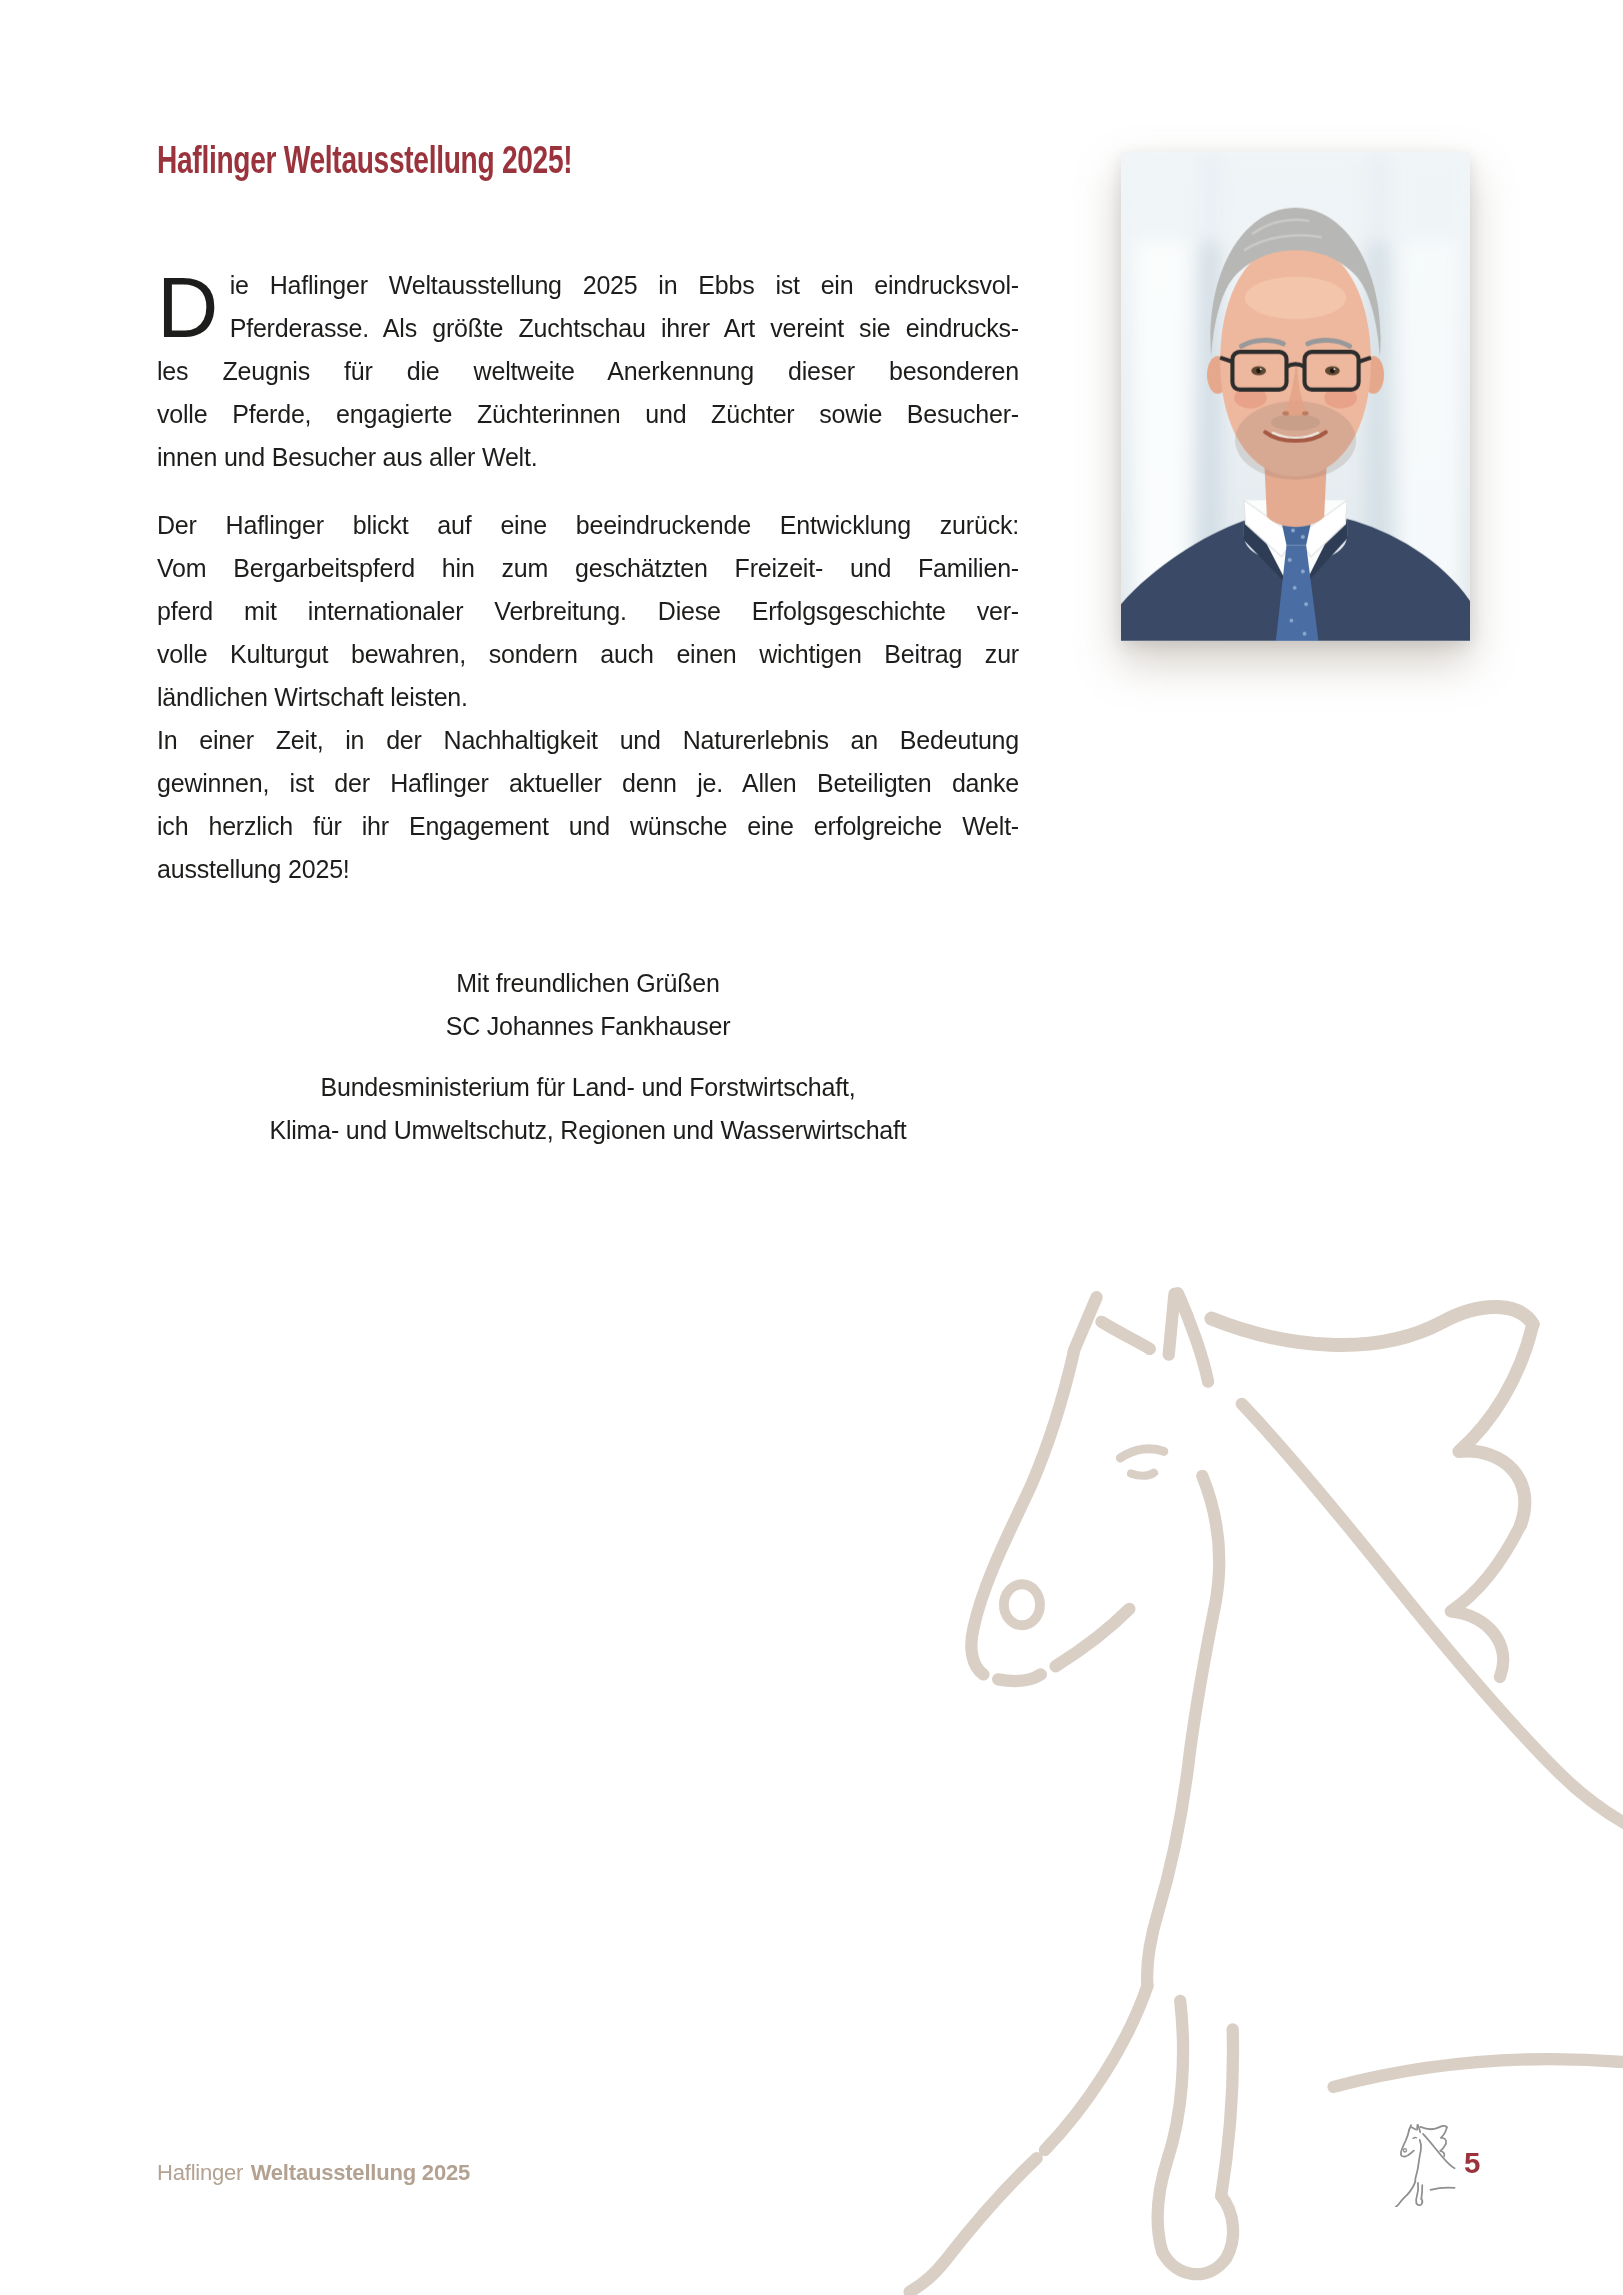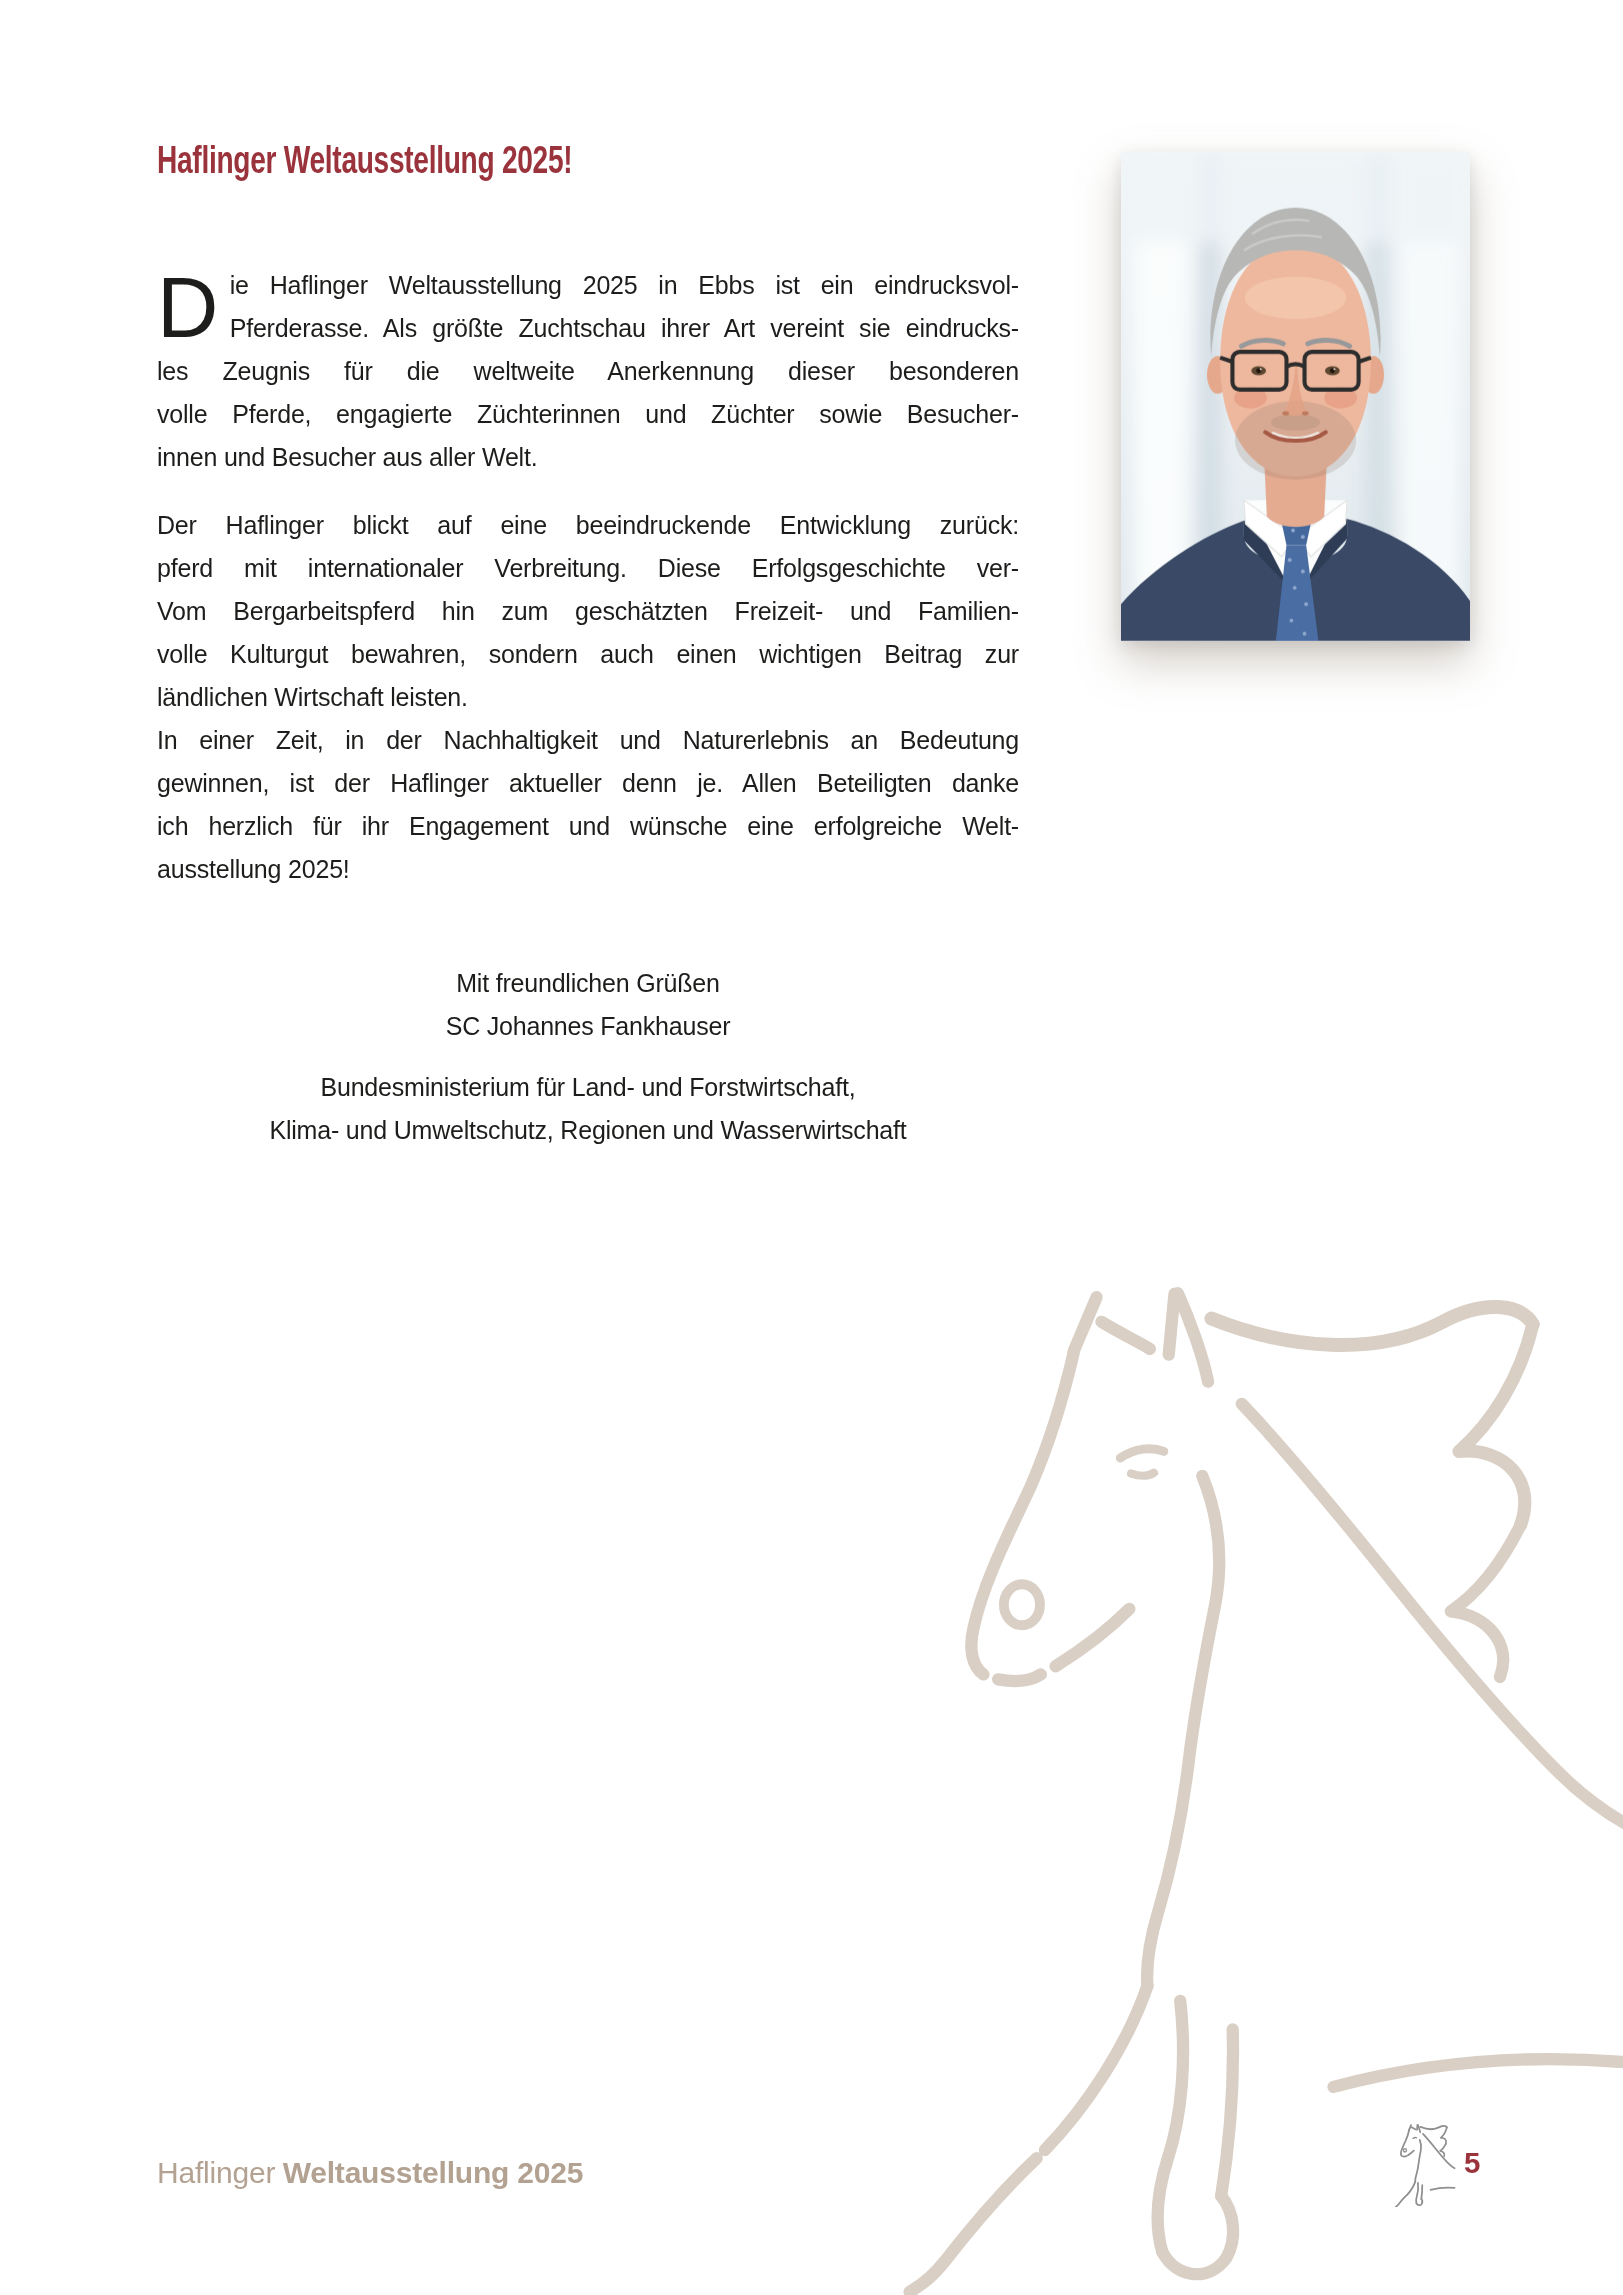--- a/index.html
+++ b/index.html
@@ -59,21 +59,21 @@
   .watermark{
     position:absolute;left:885px;top:1271px;width:738px;height:1025px;
   }
   .watermark path,.watermark ellipse{
     fill:none;stroke:var(--watermark-tan);
     stroke-linecap:round;stroke-linejoin:round;
   }
   
   .footer-brand{
     position:absolute;left:157px;top:2159px;
-    font-size:30px;line-height:28px;color:var(--footer-tan);
+    font-size:22px;line-height:28px;color:var(--footer-tan);
     letter-spacing:-0.2px;white-space:nowrap;
   }
   .brand-light{font-weight:400;margin-right:7.4px;}
   .brand-bold{font-weight:700;}
   .footer-horse{
     position:absolute;left:1392px;top:2123px;width:64px;height:84px;
   }
   .footer-horse path,.footer-horse ellipse{
     fill:none;stroke:#8f8f8f;stroke-linecap:round;stroke-linejoin:round;
   }
@@ -197,22 +197,22 @@
       <div>
           <div class="tline">ie Haflinger Weltausstellung 2025 in Ebbs ist ein eindrucksvol-</div>
           <div class="tline">Pferderasse. Als größte Zuchtschau ihrer Art vereint sie eindrucks-</div>
           <div class="tline">les Zeugnis für die weltweite Anerkennung dieser besonderen</div>
           <div class="tline">volle Pferde, engagierte Züchterinnen und Züchter sowie Besucher-</div>
           <div class="tline last">innen und Besucher aus aller Welt.</div>
         </div>
     </div>
     <div class="para m-p2">
         <div class="tline">Der Haflinger blickt auf eine beeindruckende Entwicklung zurück:</div>
+        <div class="tline">Vom Bergarbeitspferd hin zum geschätzten Freizeit- und Familien-</div>
         <div class="tline">pferd mit internationaler Verbreitung. Diese Erfolgsgeschichte ver-</div>
-        <div class="tline">Vom Bergarbeitspferd hin zum geschätzten Freizeit- und Familien-</div>
         <div class="tline">volle Kulturgut bewahren, sondern auch einen wichtigen Beitrag zur</div>
         <div class="tline last">ländlichen Wirtschaft leisten.</div>
       </div>
     <div class="para m-p3">
         <div class="tline">In einer Zeit, in der Nachhaltigkeit und Naturerlebnis an Bedeutung</div>
         <div class="tline">gewinnen, ist der Haflinger aktueller denn je. Allen Beteiligten danke</div>
         <div class="tline">ich herzlich für ihr Engagement und wünsche eine erfolgreiche Welt-</div>
         <div class="tline last">ausstellung 2025!</div>
       </div>
     <div class="closing">

